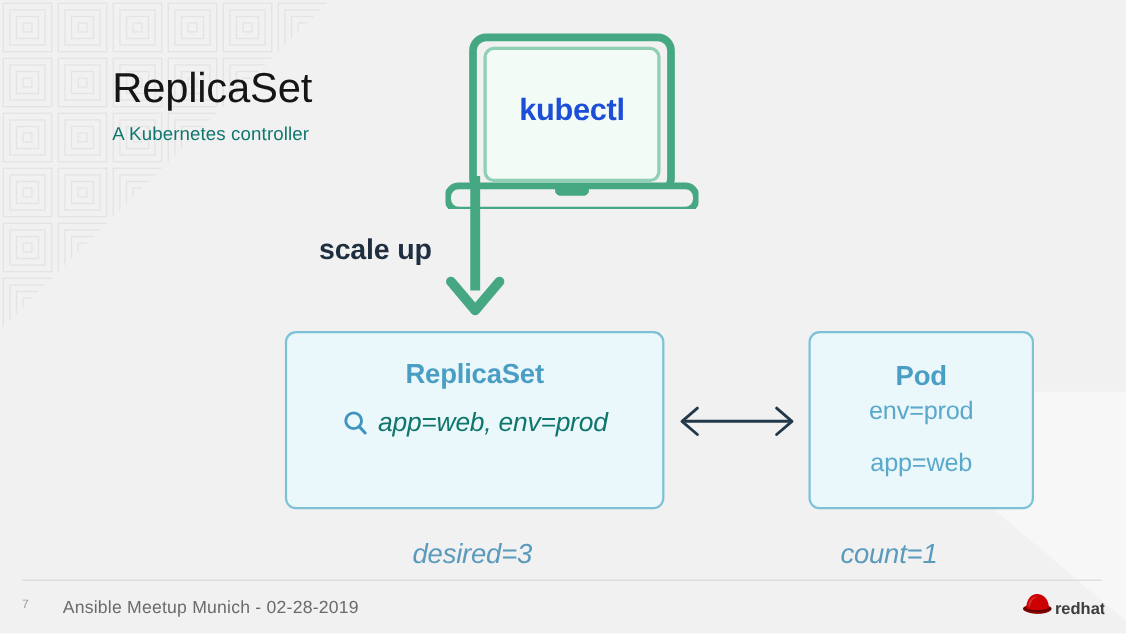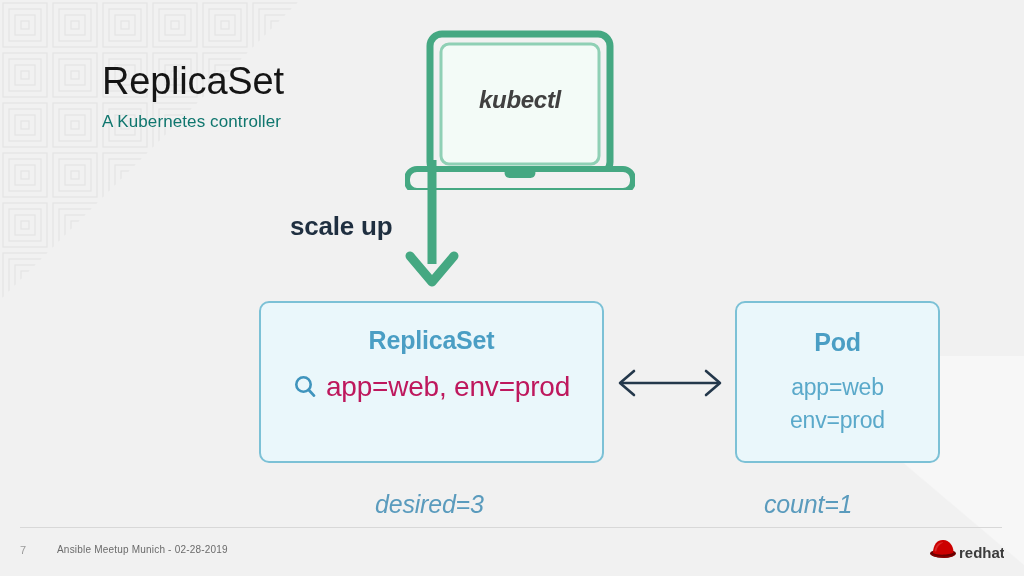--- a/index.html
+++ b/index.html
@@ -71,26 +71,25 @@
   }
   #laptop-label {
     position: absolute;
     left: 405px;
     top: 30px;
     width: 230px;
     height: 140px;
     display: flex;
     align-items: center;
     justify-content: center;
-    font-size: 24px;
+    font-size: 28px;
     font-weight: bold;
-    color: #404040;
+    color: #1d4ed8;
     pointer-events: none;
     letter-spacing: -0.3px;
-    font-style: italic;
   }
 
   
   #scale-arrow {
     position: absolute;
     left: 400px;
     top: 160px;
     width: 75px;
     height: 130px;
   }
@@ -135,23 +134,24 @@
   #pod-box .box-title { margin-top: 25px; }
 
   #replicaset-selector {
     display: flex;
     align-items: center;
     justify-content: center;
     gap: 9px;
     margin-top: 16px;
   }
   #replicaset-selector-text {
-    font-size: 28px;
-    color: #be185d;
-    letter-spacing: -0.2px;
+    font-size: 24px;
+    color: #0f766e;
+    letter-spacing: -0.2px;
+    font-style: italic;
   }
   .pod-label {
     text-align: center;
     font-size: 23px;
     color: #5aa9ca;
     line-height: 1.45;
     margin-top: 14px;
     letter-spacing: -0.2px;
   }
   .pod-label-2 { margin-top: 0; }
@@ -189,21 +189,21 @@
     position: absolute;
     left: 20px;
     top: 544px;
     font-size: 11px;
     color: #9a9a9a;
   }
   #footer-text {
     position: absolute;
     left: 57px;
     top: 544px;
-    font-size: 10px;
+    font-size: 16px;
     color: #6b6b6b;
     letter-spacing: 0.2px;
   }
   #redhat-logo {
     position: absolute;
     left: 928px;
     top: 534px;
     width: 76px;
     height: 32px;
   }
@@ -267,22 +267,22 @@
   </div>
 
   <svg id="link-arrow" viewBox="0 0 116 32" xmlns="http://www.w3.org/2000/svg">
     <line x1="10" y1="16" x2="106" y2="16" stroke="#24384b" stroke-width="2.6"></line>
     <path d="M 22 4 L 8 16 L 22 28" fill="none" stroke="#24384b" stroke-width="2.6" stroke-linecap="round" stroke-linejoin="round"></path>
     <path d="M 94 4 L 108 16 L 94 28" fill="none" stroke="#24384b" stroke-width="2.6" stroke-linecap="round" stroke-linejoin="round"></path>
   </svg>
 
   <div id="pod-box" class="entity-box">
     <div class="box-title">Pod</div>
+    <div class="pod-label pod-label-2">env=prod</div>
     <div class="pod-label">app=web</div>
-    <div class="pod-label pod-label-2">env=prod</div>
   </div>
 
   <div id="desired-caption" class="caption">desired=3</div>
   <div id="count-caption" class="caption">count=1</div>
 
   <div id="footer-divider"></div>
   <div id="footer-page-number">7</div>
   <div id="footer-text">Ansible Meetup Munich - 02-28-2019</div>
 
   <svg id="redhat-logo" viewBox="0 0 76 32" xmlns="http://www.w3.org/2000/svg">

